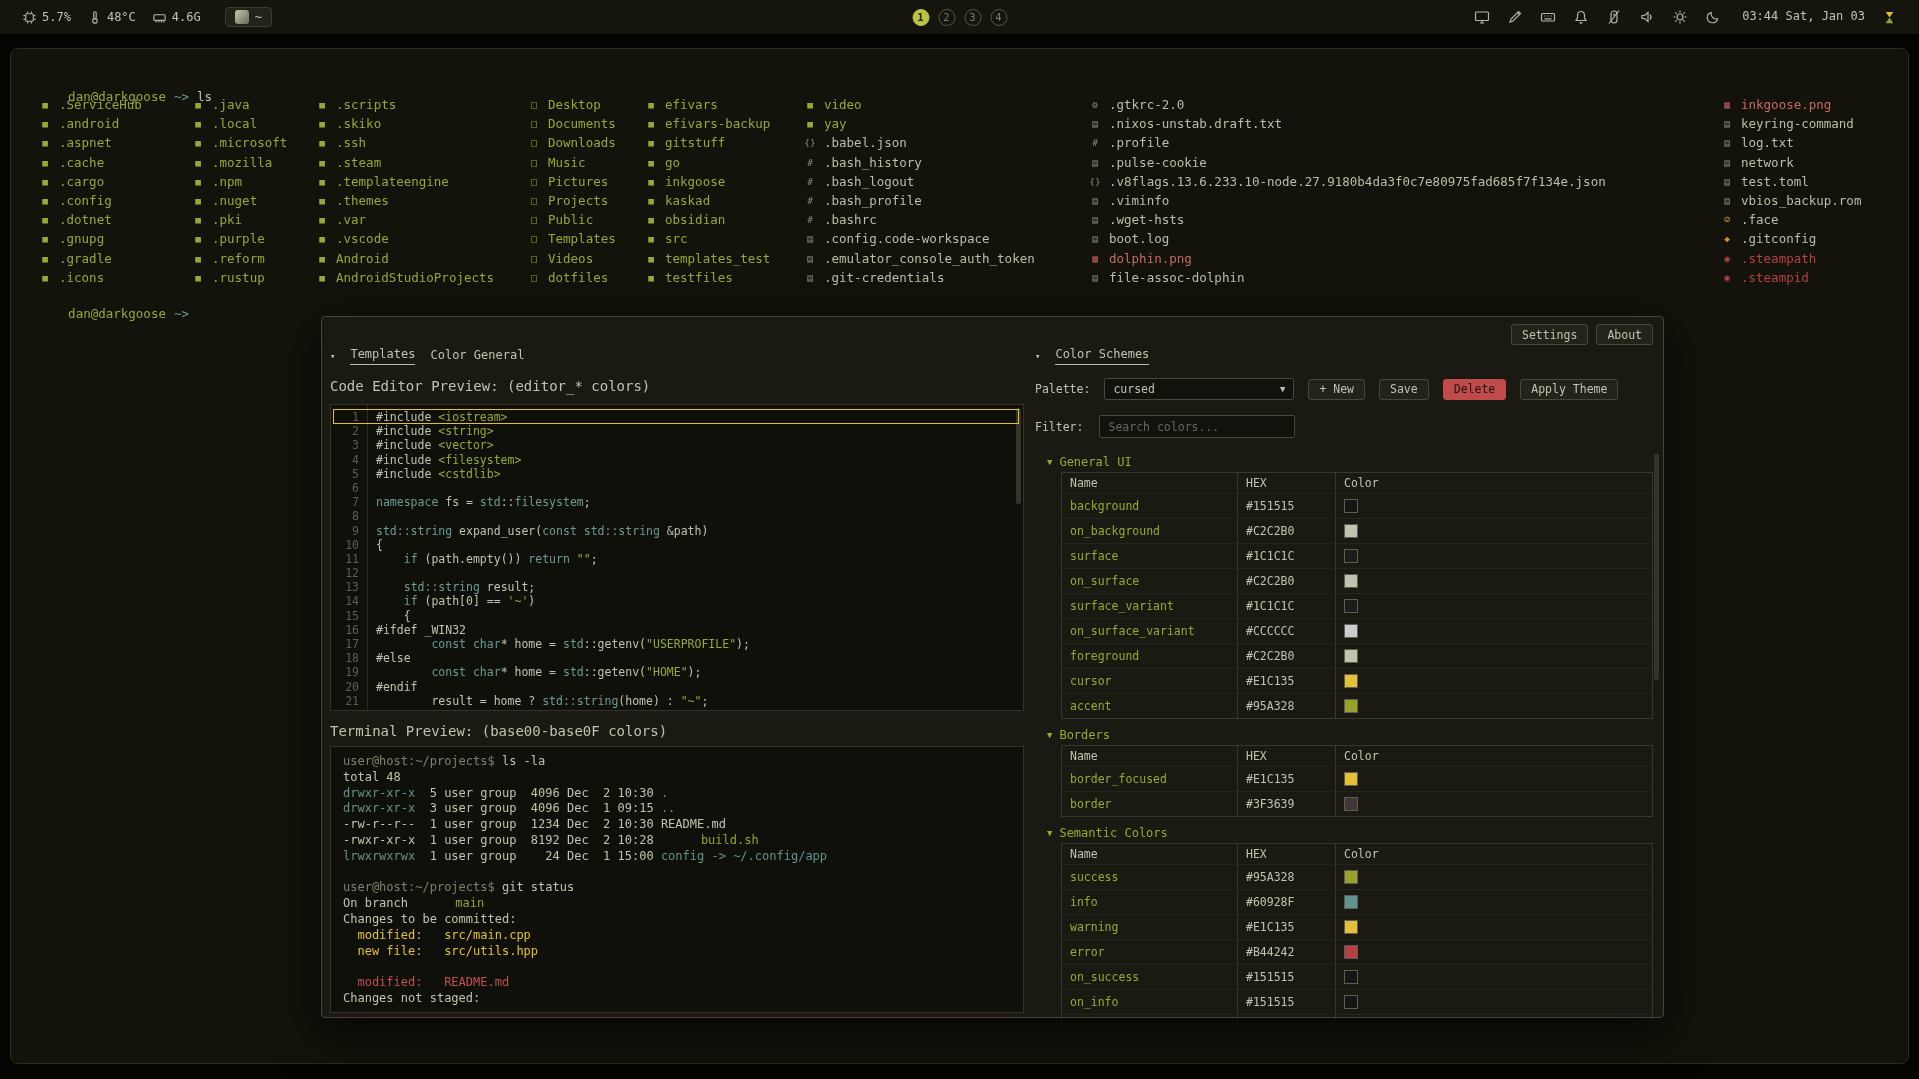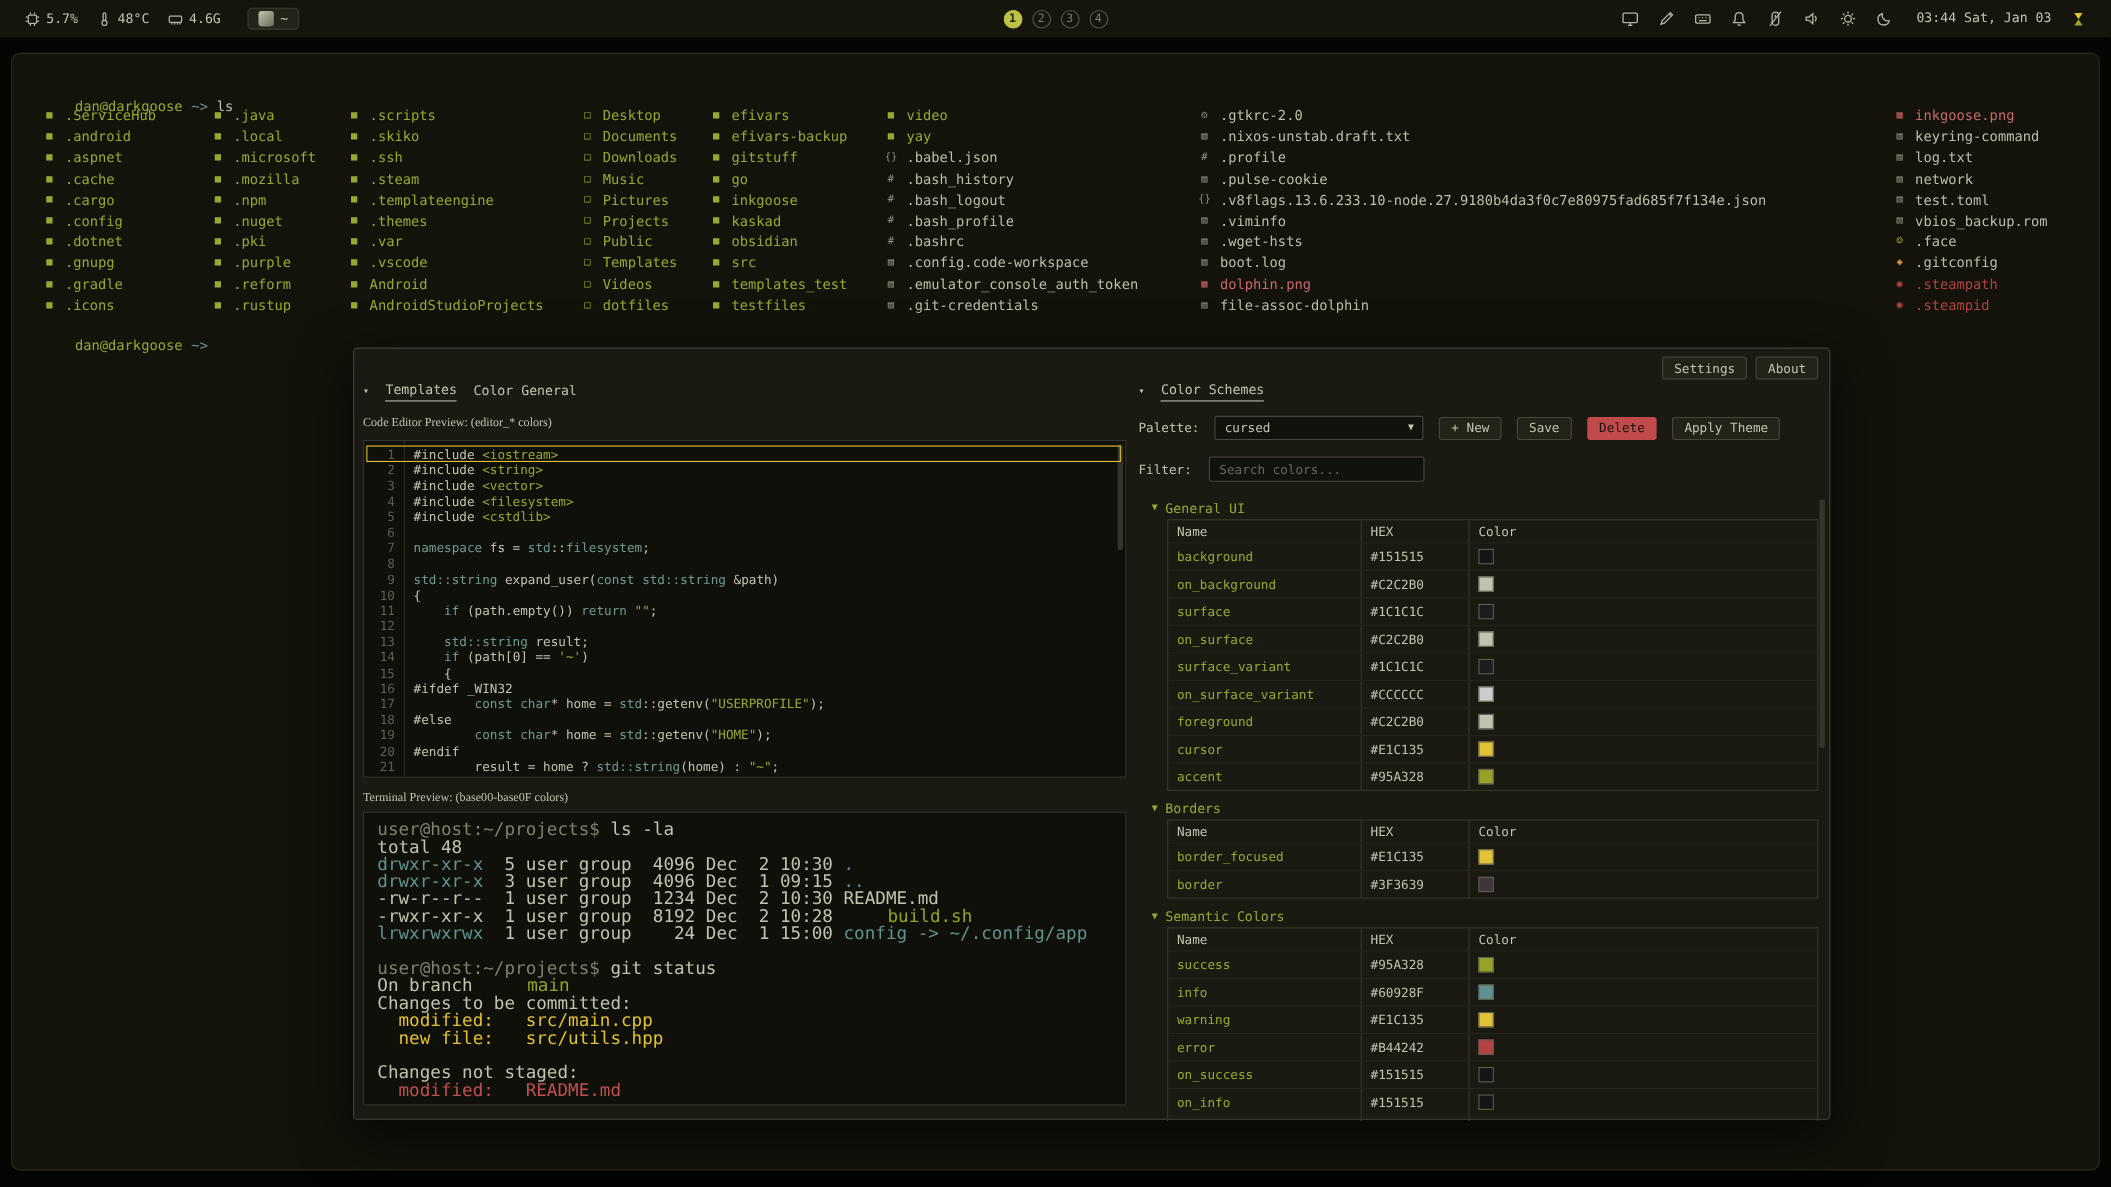--- a/index.html
+++ b/index.html
@@ -63,39 +63,39 @@
     padding:0 10px;border-radius:3px;font-family:inherit;display:flex;align-items:center;
   }
   .btn.danger{background:#c14a4a;border-color:#c14a4a;color:#1d1310;}
   .pane{position:absolute;top:30px;}
   .left-pane{left:8px;width:694px;}
   .right-pane{left:713px;width:624px;height:666px;}
   .tabrow{display:flex;align-items:center;gap:15px;height:18px;font-size:12px;}
   .pane-caret{color:#c2c2b0;font-size:9px;}
   .tab{padding-bottom:3px;color:#c2c2b0;}
   .tab.active{border-bottom:1px solid #b9b9a8;}
-  .sec-label{margin-top:13px;font-size:11px;color:#c2c2b0;font-family:Liberation Serif, serif;}
+  .sec-label{margin-top:13px;font-size:14px;color:#c2c2b0;}
   .codebox{
     position:relative;margin-top:10px;height:307px;background:#10100a;border:1px solid #36322a;
     box-sizing:border-box;overflow:hidden;font-size:11.5px;line-height:14.2px;
   }
   .gutter{position:absolute;left:0;top:5px;width:28px;text-align:right;color:#5e5e50;}
   .gln{height:14.2px;}
   .gutsep{position:absolute;left:36px;top:0;bottom:0;width:1px;background:#2c2a21;}
   .codelines{position:absolute;left:45px;top:5px;right:8px;}
   .cl{height:14.2px;white-space:pre;}
   .hl-line{position:absolute;left:2px;right:4px;top:4px;height:15px;border:1px solid #e1c135;
     box-sizing:border-box;z-index:2;}
   .vscroll{position:absolute;width:5px;background:#34342a;border-radius:2px;}
   .vscroll.cb{right:2px;top:3px;height:96px;}
   .vscroll.rp{right:0px;top:107px;height:226px;}
   .t2{margin-top:12px;}
   .termbox{
     margin-top:7px;height:267px;background:#10100a;border:1px solid #36322a;box-sizing:border-box;
-    padding:7px 12px;font-size:16px;line-height:15.8px;overflow:hidden;
+    padding:7px 12px;font-size:12px;line-height:15.8px;overflow:hidden;
   }
   .tl{white-space:pre;height:15.8px;}
   .sg-d{color:#c2c2b0;} .sg-k{color:#6d9a93;} .sg-s{color:#99a735;} .sg-p{color:#80806f;}
   .sg-b{color:#60928f;} .sg-g{color:#95a328;padding-left:40px;} .sg-y{color:#e1c135;} .sg-r{color:#c05050;}
   
   .palette-row{display:flex;align-items:center;margin-top:12px;height:24px;font-size:11.5px;gap:14px;}
   .lbl{color:#c2c2b0;}
   .select{
     width:190px;height:22px;background:#12120c;border:1px solid #4a463c;border-radius:2px;
     display:flex;align-items:center;justify-content:space-between;padding:0 8px;
@@ -407,22 +407,22 @@
         <div class="tl"><span class="sg-d">-rw-r--r--  1 user group  1234 Dec  2 10:30 README.md</span></div>
         <div class="tl"><span class="sg-d">-rwxr-xr-x  1 user group  8192 Dec  2 10:28 </span><span class="sg-g">build.sh</span></div>
         <div class="tl"><span class="sg-b">lrwxrwxrwx</span><span class="sg-d">  1 user group    24 Dec  1 15:00 </span><span class="sg-b">config -&gt; ~/.config/app</span></div>
         <div class="tl">&nbsp;</div>
         <div class="tl"><span class="sg-p">user@host:~/projects$</span><span class="sg-d"> git status</span></div>
         <div class="tl"><span class="sg-d">On branch </span><span class="sg-g">main</span></div>
         <div class="tl"><span class="sg-d">Changes to be committed:</span></div>
         <div class="tl"><span class="sg-y">  modified:   src/main.cpp</span></div>
         <div class="tl"><span class="sg-y">  new file:   src/utils.hpp</span></div>
         <div class="tl">&nbsp;</div>
+        <div class="tl"><span class="sg-r">  modified:   README.md</span></div>
         <div class="tl"><span class="sg-d">Changes not staged:</span></div>
-        <div class="tl"><span class="sg-r">  modified:   README.md</span></div>
       </div>
   </div>
 
   <div class="pane right-pane">
     <div class="tabrow">
       <span class="pane-caret">▾</span>
       <span class="tab active">Color Schemes</span>
     </div>
     <div class="palette-row">
       <span class="lbl">Palette:</span>

